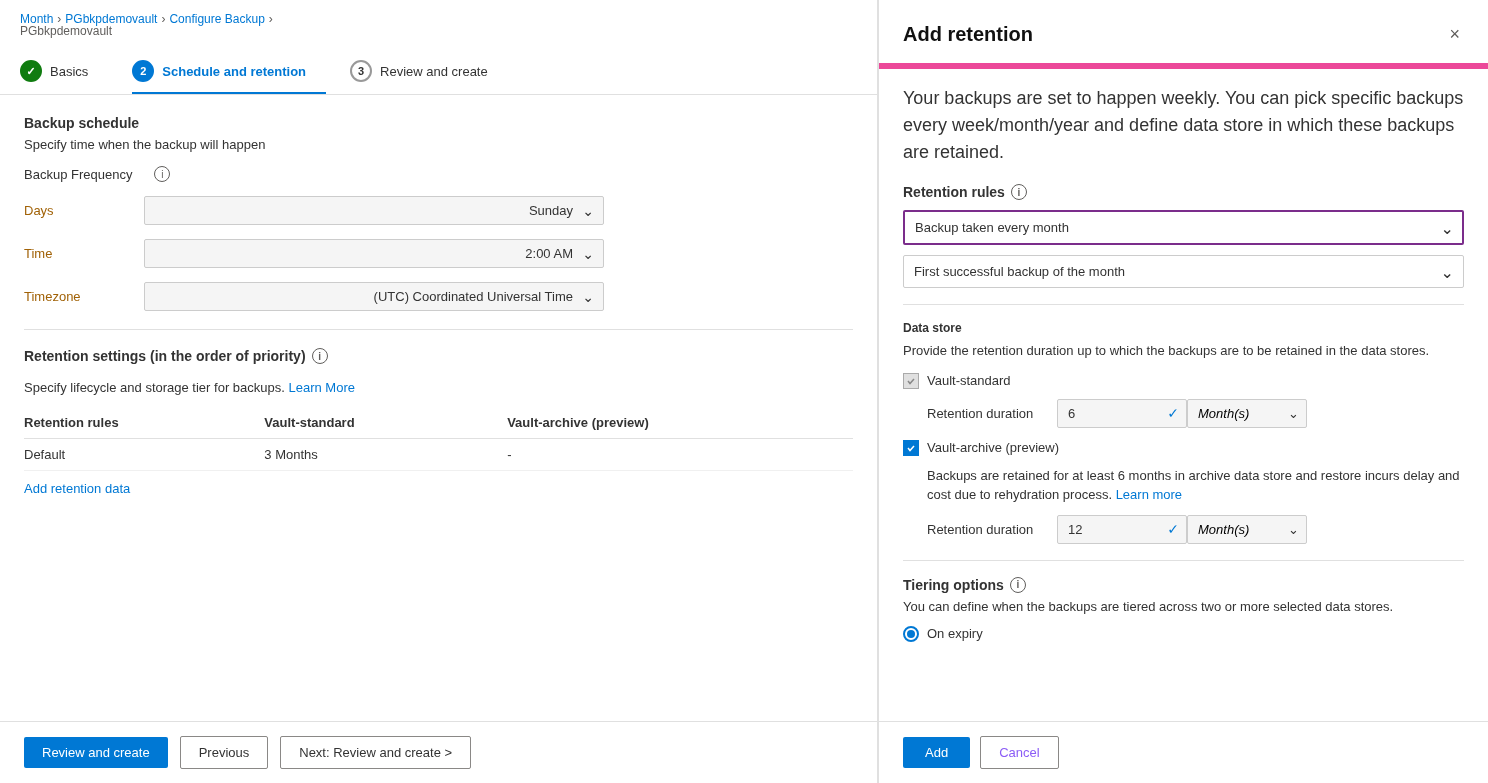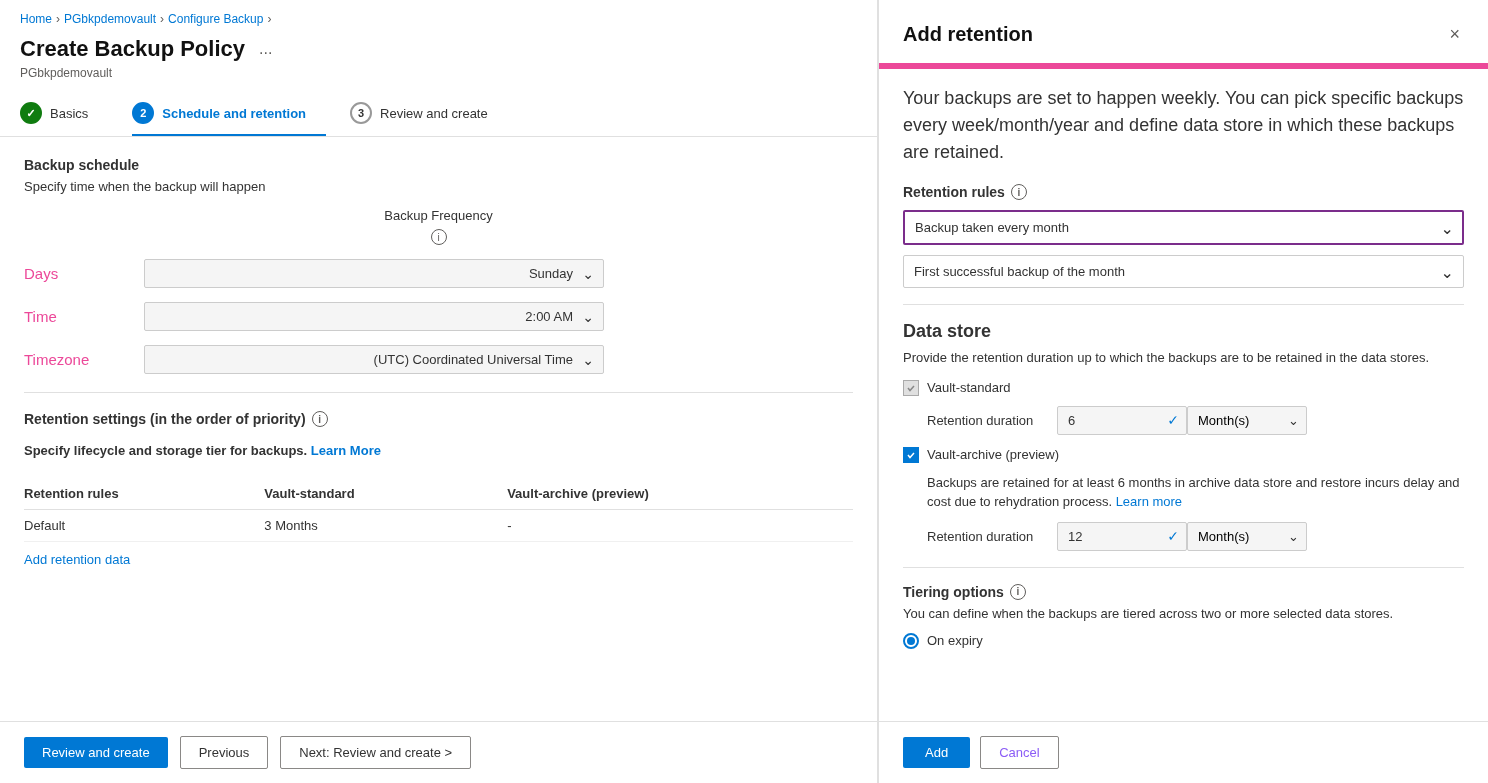--- a/index.html
+++ b/index.html
@@ -116,22 +116,21 @@
       color: #333;
       margin-bottom: 14px;
     }
 
     .field-label {
       font-size: 13px;
       color: #333;
       margin-bottom: 14px;
       display: flex;
       align-items: center;
-      gap: 6px;
-      flex-direction: column;
+      gap: 22px;
     }
     .info-icon {
       display: inline-flex;
       align-items: center;
       justify-content: center;
       width: 16px;
       height: 16px;
       border-radius: 50%;
       border: 1px solid #605e5c;
       color: #605e5c;
@@ -139,22 +138,22 @@
       cursor: help;
     }
 
     .form-row {
       display: flex;
       align-items: center;
       margin-bottom: 14px;
     }
     .form-row-label {
       width: 120px;
-      font-size: 15px;
-      color: #ec4899;
+      font-size: 13px;
+      color: #a16207;
       flex-shrink: 0;
     }
     .select-wrapper {
       flex: 1;
       max-width: 460px;
       position: relative;
     }
     .select-wrapper select {
       width: 100%;
       padding: 6px 30px 6px 10px;
@@ -184,22 +183,21 @@
       font-size: 14px;
       font-weight: 600;
       margin-bottom: 16px;
       display: flex;
       align-items: flex-end;
       gap: 6px;
     }
     .retention-desc {
       font-size: 13px;
       color: #333;
-      margin-bottom: 20px;
-      font-weight: bold;
+      margin-bottom: 12px;
     }
     .retention-desc a { color: #0078d4; text-decoration: none; }
 
     
     .retention-table {
       width: 100%;
       border-collapse: collapse;
     }
     .retention-table th {
       text-align: left;
@@ -332,21 +330,21 @@
       top: 50%;
       transform: translateY(-50%);
       pointer-events: none;
       color: #333;
       font-size: 16px;
     }
 
     .panel-divider { border: none; border-top: 1px solid #e0e0e0; margin: 16px 0; }
 
     .datastore-title {
-      font-size: 18px;
+      font-size: 12px;
       font-weight: 600;
       margin-bottom: 6px;
     }
     .datastore-desc {
       font-size: 13px;
       color: #333;
       margin-bottom: 12px;
       line-height: 1.5;
     }
 
@@ -412,20 +410,21 @@
       width: 120px;
     }
     .dur-unit-wrap select {
       width: 100%;
       padding: 6px 24px 6px 10px;
       border: 1px solid #ccc;
       background: #f5f5f5;
       font-size: 13px;
       appearance: none;
       border-radius: 2px;
+      font-style: italic;
     }
     .dur-unit-wrap::after {
       content: '⌄';
       position: absolute;
       right: 8px;
       top: 50%;
       transform: translateY(-50%);
       pointer-events: none;
       color: #333;
     }
@@ -508,32 +507,28 @@
       cursor: pointer;
       border-radius: 2px;
     }
   </style>
 </head>
 <body>
 
 <div class="left-panel">
 
   <div class="breadcrumb">
-    <a>Home</a>
+    <a>Month</a>
     <span>›</span>
     <a>PGbkpdemovault</a>
     <span>›</span>
     <a>Configure Backup</a>
     <span>›</span>
   </div>
 
-  <div class="page-title-area">
-    <span class="page-title">Create Backup Policy</span>
-    <button class="ellipsis-btn">...</button>
-  </div>
   <div class="subtitle">PGbkpdemovault</div>
 
   <div class="tabs">
     <div class="tab completed">
       <div class="tab-num">✓</div>
       <span>Basics</span>
     </div>
     <div class="tab active">
       <div class="tab-num">2</div>
       <span>Schedule and retention</span>

